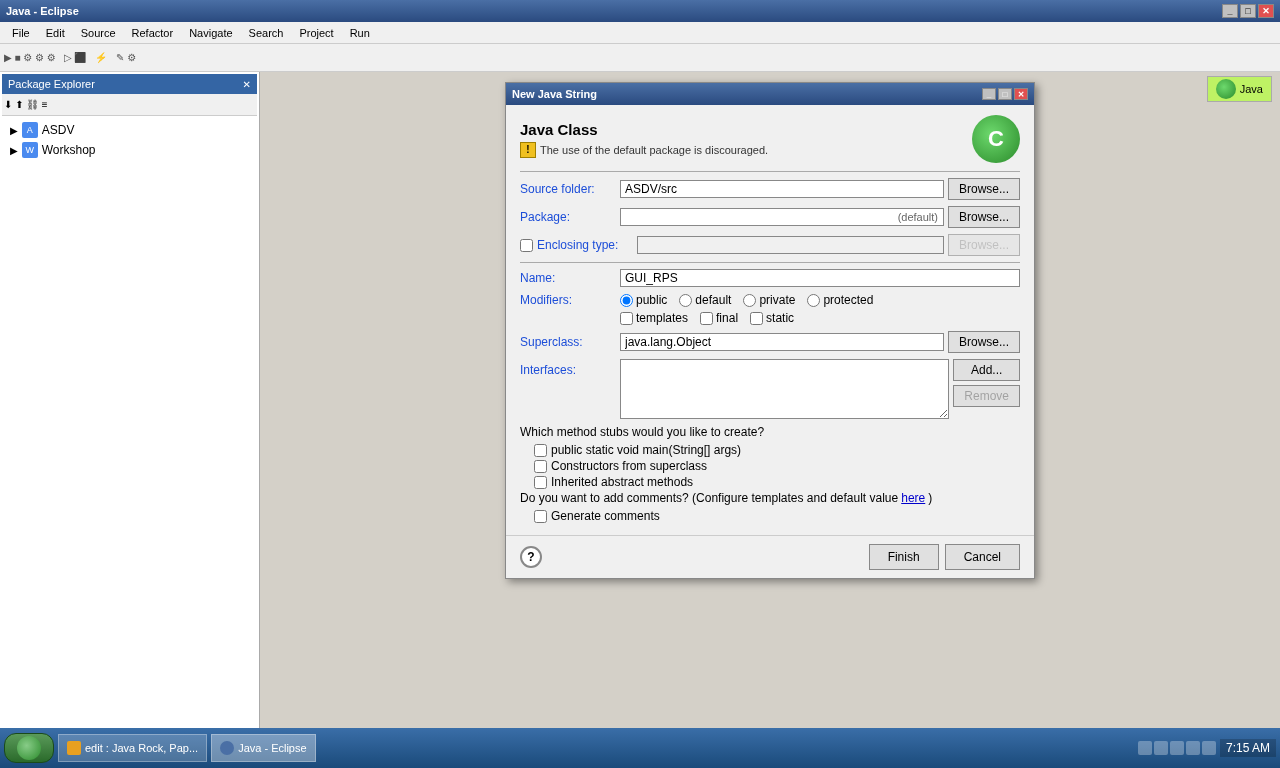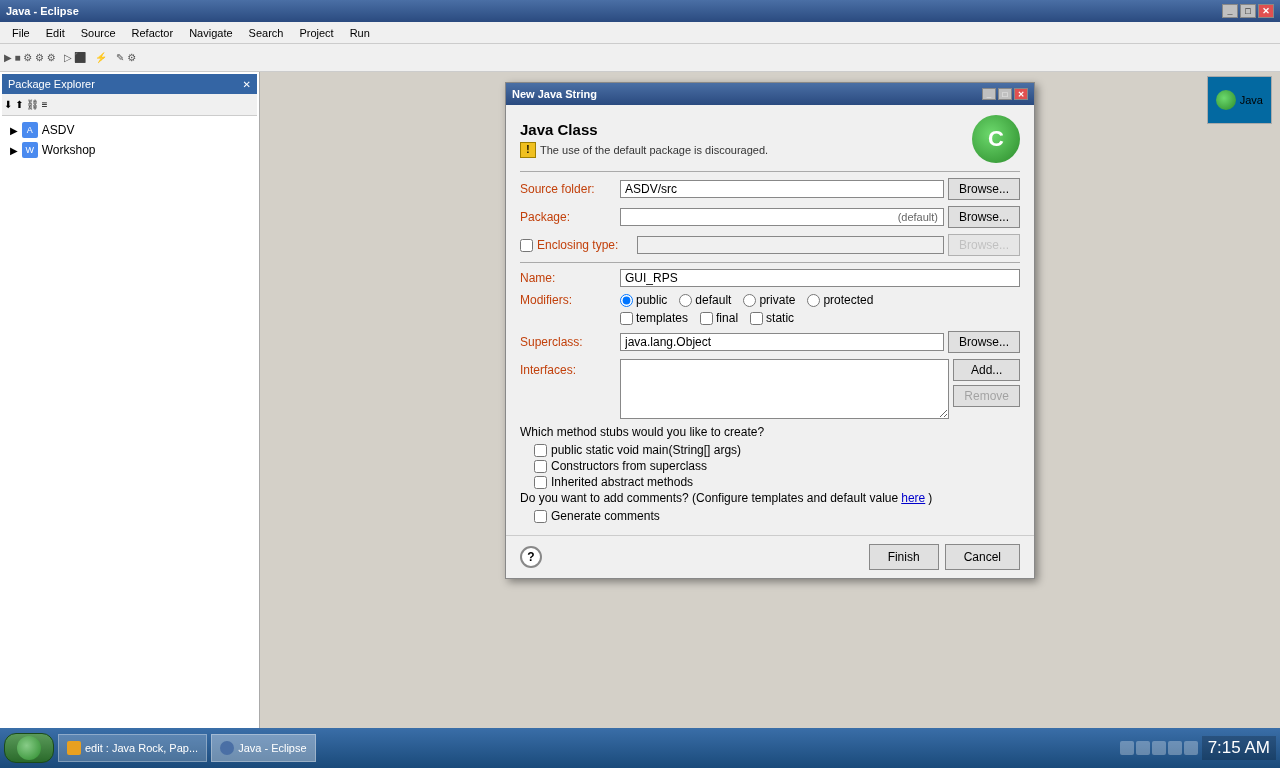--- a/index.html
+++ b/index.html
@@ -115,23 +115,23 @@
       flex: 1;
       background: #d4d0c8;
       position: relative;
     }
 
     
     .java-logo-area {
       position: absolute;
       top: 4px;
       right: 8px;
-      background: #0369a1;
+      background: #bef264;
       border: 1px solid #aaa;
-      padding: 13px 8px;
+      padding: 2px 8px;
       font-size: 11px;
       display: flex;
       align-items: center;
       gap: 4px;
     }
     .java-logo-circle {
       width: 20px; height: 20px;
       background: radial-gradient(circle at 40% 40%, #6dd96d, #2a8a2a);
       border-radius: 50%;
     }
@@ -227,21 +227,21 @@
 
     
     .form-row {
       display: flex;
       align-items: center;
       margin-bottom: 6px;
     }
     .form-label {
       width: 100px;
       font-size: 12px;
-      color: #c2410c;
+      color: #1d4ed8;
       flex-shrink: 0;
     }
     .form-field { flex: 1; }
     .form-input {
       width: 100%;
       height: 14px;
       border: 1px solid #888;
       background: white;
       padding: 8px 4px;
       font-size: 12px;
@@ -427,21 +427,21 @@
       margin-left: auto;
       display: flex;
       align-items: center;
       gap: 4px;
       color: white;
       font-size: 10px;
     }
     .clock {
       background: rgba(0,0,0,0.2);
       padding: 2px 6px;
-      font-size: 17px;
+      font-size: 12px;
     }
     .sys-tray {
       display: flex; gap: 2px; align-items: center;
     }
     .tray-icon {
       width: 14px; height: 14px;
       background: rgba(255,255,255,0.3);
       border-radius: 2px;
     }
   </style>

